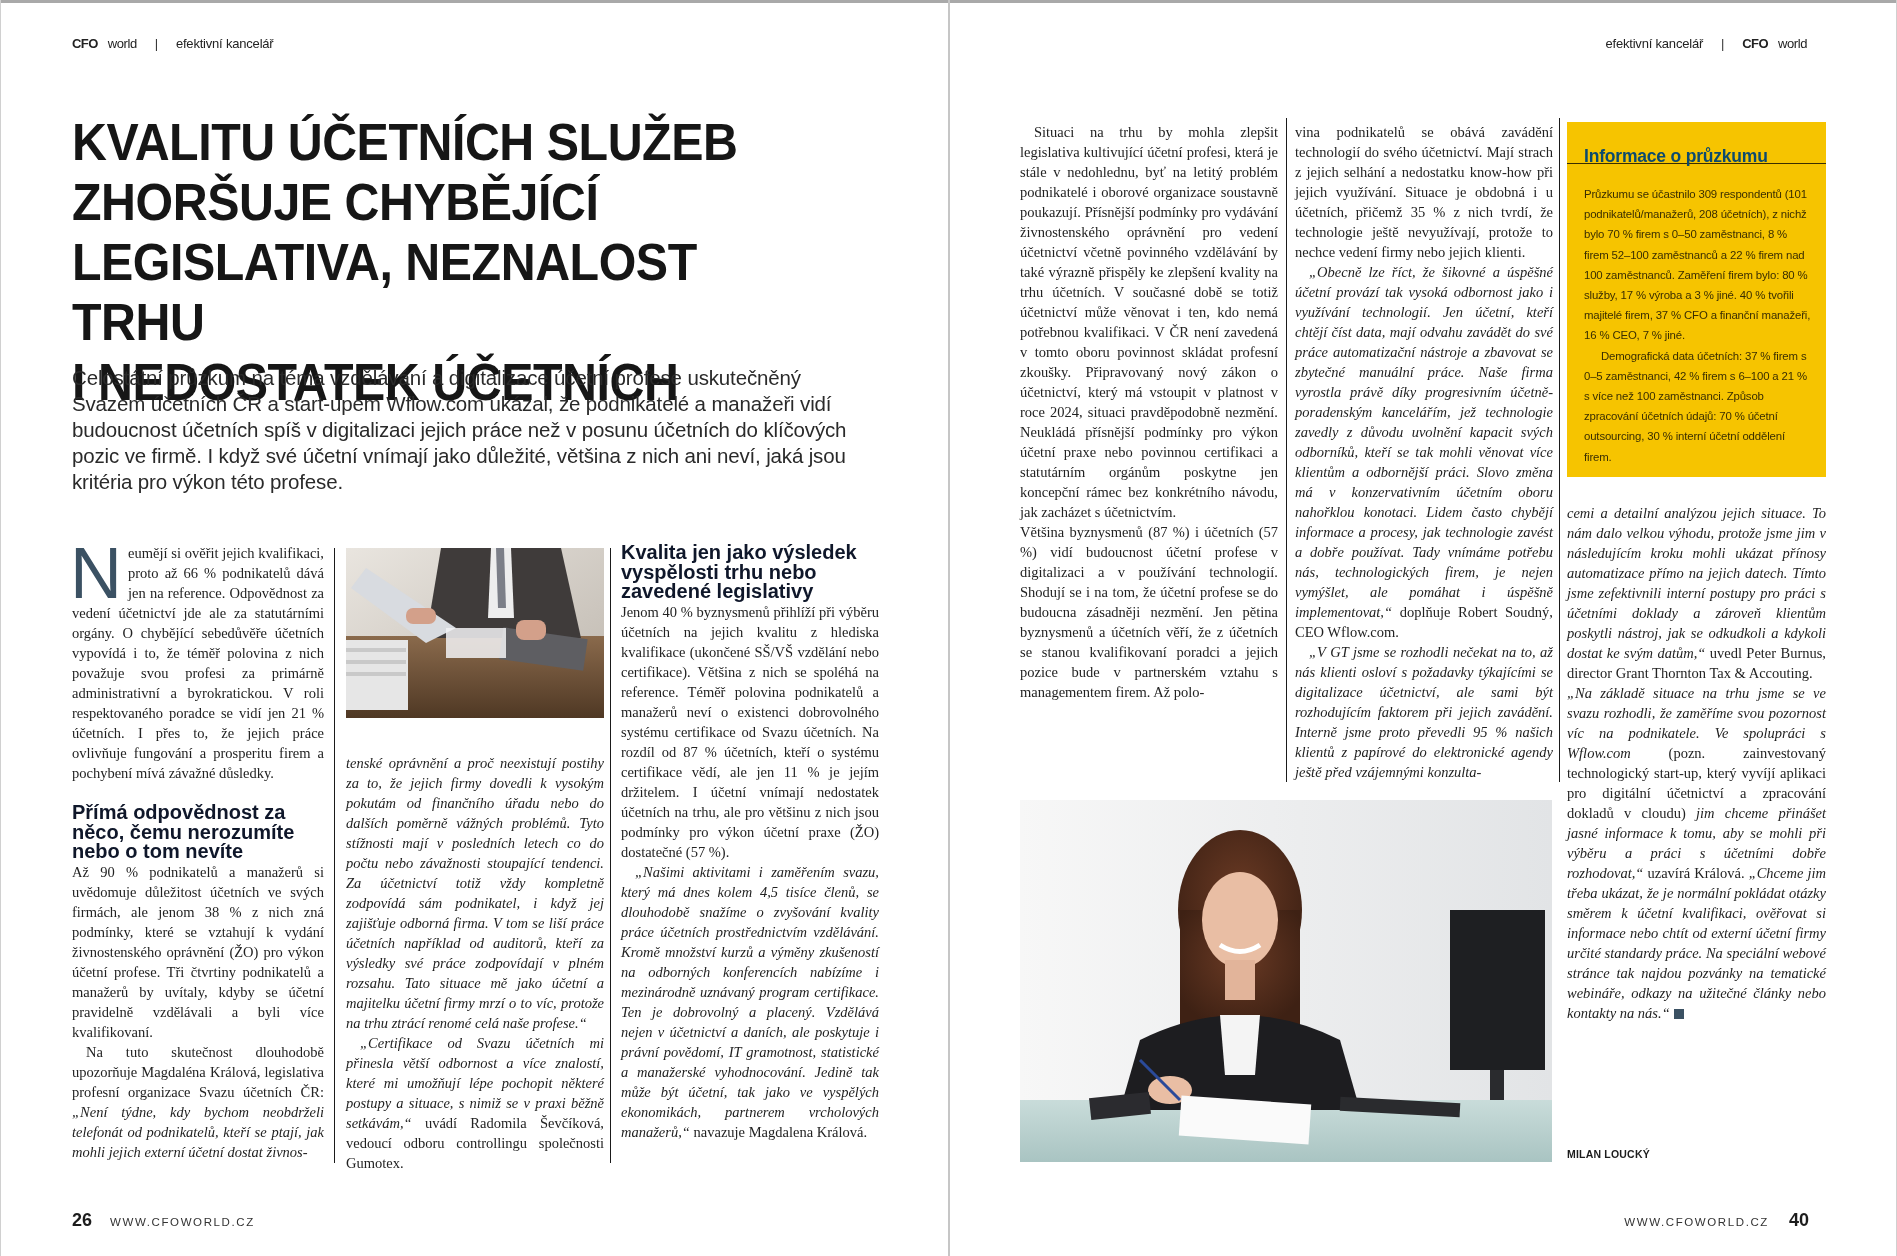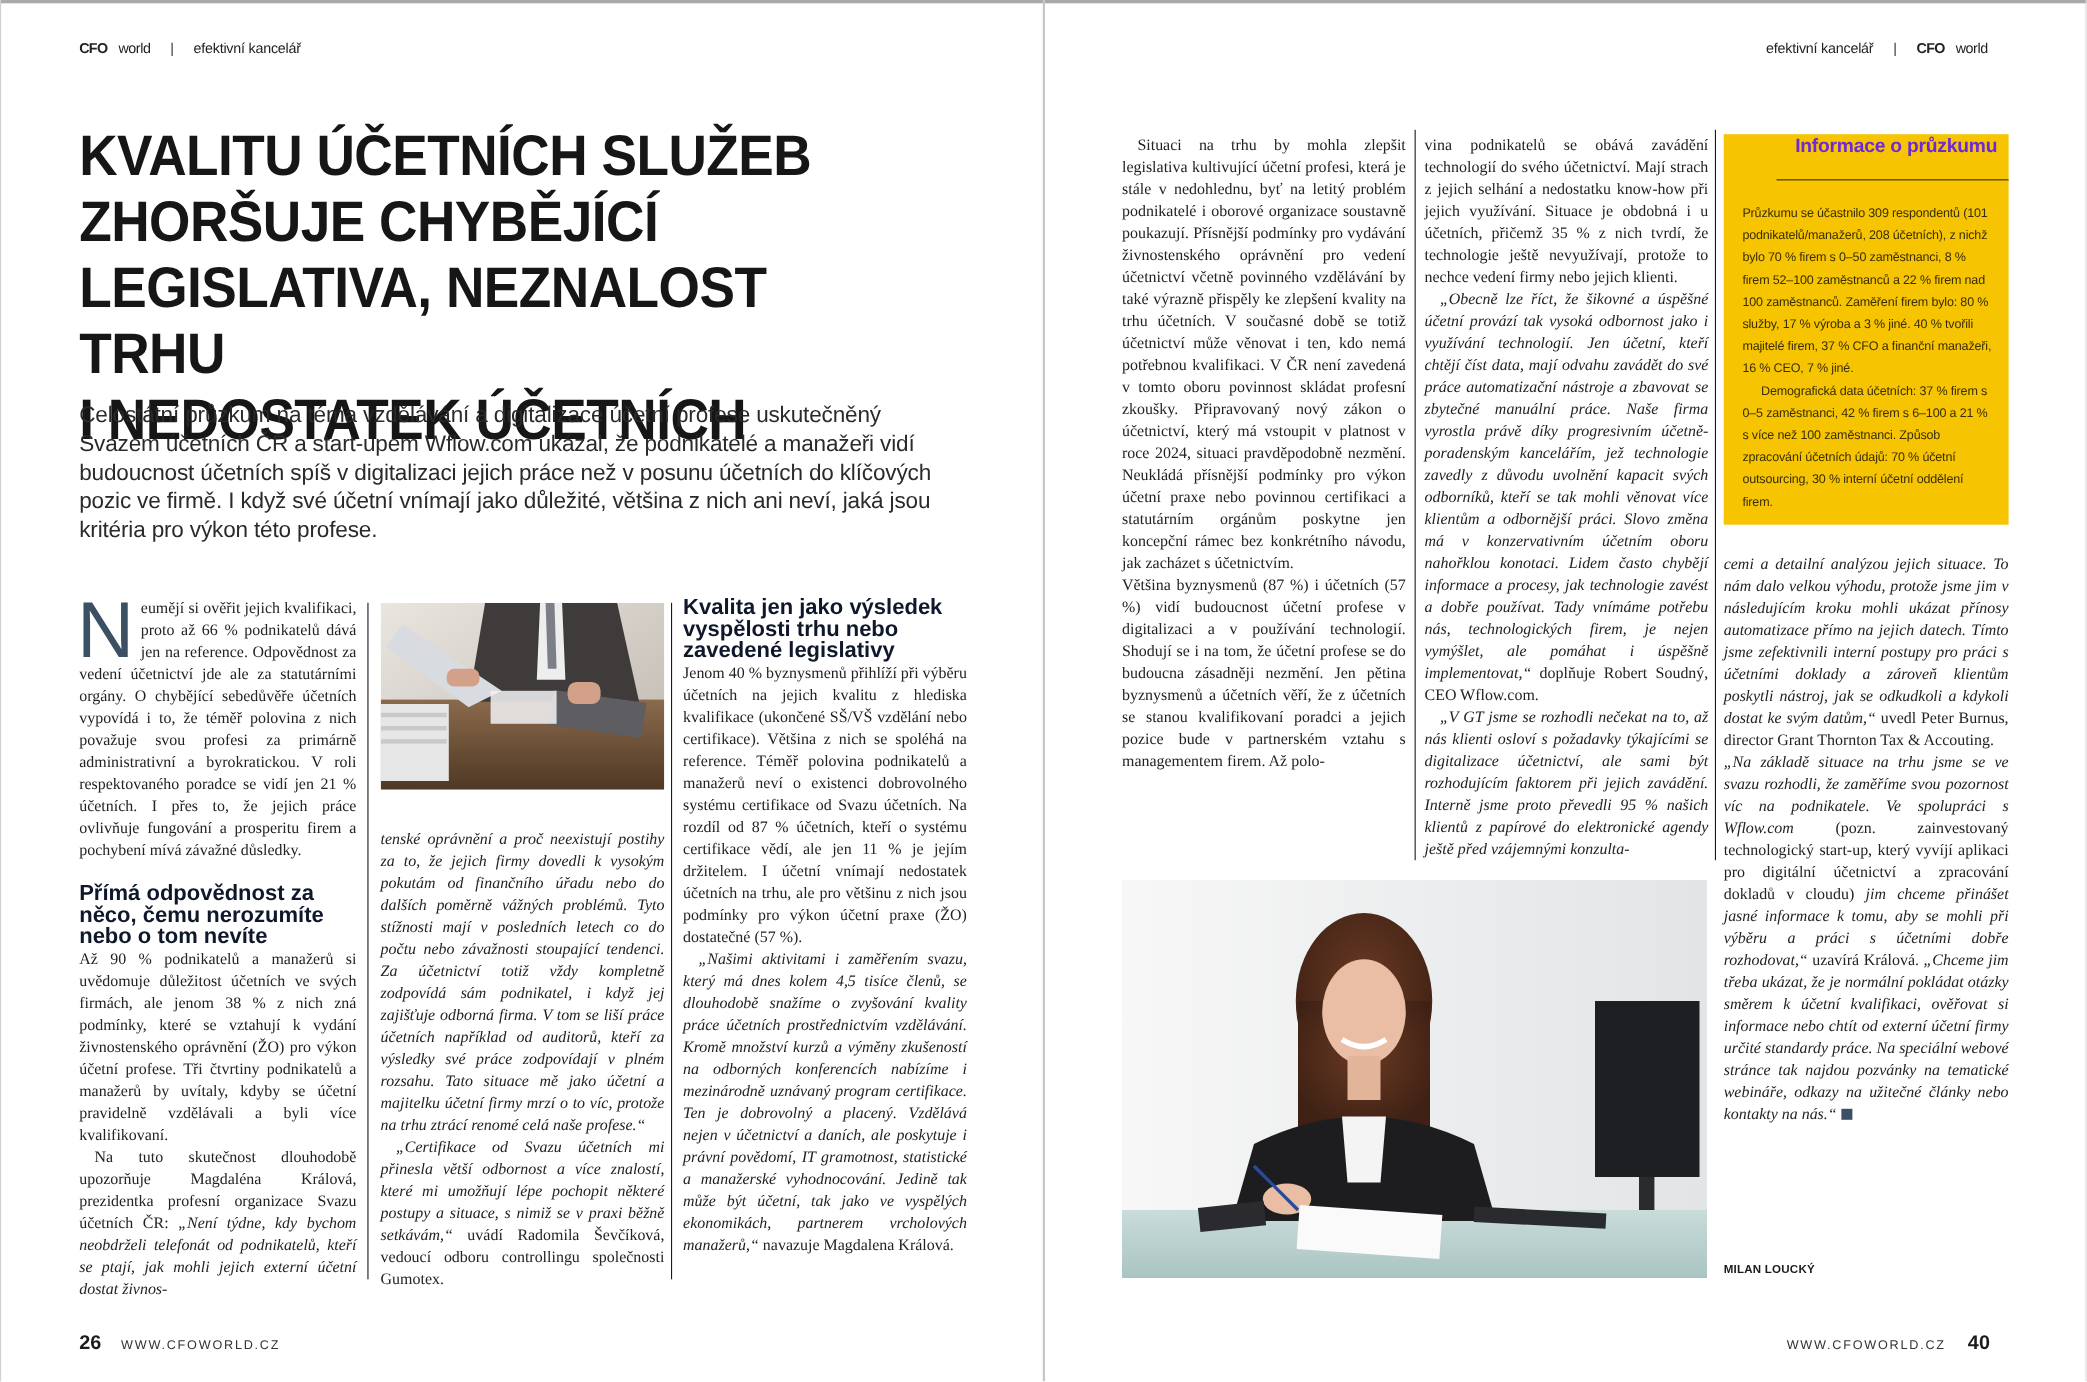--- a/index.html
+++ b/index.html
@@ -34,21 +34,21 @@
   .dropcap { float: left; font-family: "Liberation Sans", sans-serif; font-size: 72px; line-height: 56px; height: 58px; margin: 2px 6px 0 -2px; color: #3b5163; font-weight: 400; }
 
   .rule { position: absolute; width: 1px; background: #1a1a1a; }
 
   
   .photo { position: absolute; overflow: hidden; }
   .photo svg { display: block; width: 100%; height: 100%; }
 
   
   .infobox { position: absolute; left: 1567px; top: 122px; width: 259px; height: 355px; background: #f6c400; }
-  .infobox .ib-title { font-family: "Liberation Sans", sans-serif; font-weight: 700; font-size: 17.5px; color: #6d28d9; padding: 0 0 0 17px; height: 42px; border-bottom: 1.5px solid #3a2e00; letter-spacing: -0.2px; margin-left: 48px; }
+  .infobox .ib-title { font-family: "Liberation Sans", sans-serif; font-weight: 700; font-size: 17.5px; color: #0c4a6e; padding: 24px 0 0 17px; height: 42px; border-bottom: 1.5px solid #3a2e00; letter-spacing: -0.2px; }
   .infobox .ib-body { font-family: "Liberation Sans", sans-serif; font-size: 11.4px; line-height: 20.2px; color: #3a2e00; padding: 20px 12px 0 17px; letter-spacing: -0.15px; }
   .infobox .ib-body p.indent { text-indent: 17px; }
 
   .byline { position: absolute; left: 1567px; top: 1148px; font-family: "Liberation Sans", sans-serif; font-weight: 700; font-size: 10.5px; color: #1c1c1c; letter-spacing: 0.2px; }
   .endmark { display: inline-block; width: 10px; height: 10px; background: #3b5163; margin-left: 4px; vertical-align: -1px; }
 
   
   .footer { position: absolute; top: 1210px; font-family: "Liberation Sans", sans-serif; display: flex; align-items: baseline; }
   .footer .pnum { font-weight: 700; font-size: 18px; color: #1c1c1c; text-align: right; }
   .footer .url { font-size: 11.5px; letter-spacing: 1.6px; color: #333; }
@@ -87,21 +87,21 @@
 </h1>
 
 <p class="standfirst">Celostátní průzkum na téma vzdělávání a digitalizace účetní profese uskutečněný Svazem účetních ČR a start-upem Wflow.com ukázal, že podnikatelé a manažeři vidí budoucnost účetních spíš v digitalizaci jejich práce než v posunu účetních do klíčových pozic ve firmě. I když své účetní vnímají jako důležité, většina z nich ani neví, jaká jsou kritéria pro výkon této profese.</p>
 
 <div class="col" style="left:72px; top:543px; width:252px;">
   <p>
     <span class="dropcap">N</span><span>eumějí si ověřit jejich kvalifikaci, proto až 66 % podnikatelů dává jen na reference. Odpovědnost za vedení účetnictví jde ale za statutárními orgány. O chybějící sebedůvěře účetních vypovídá i to, že téměř polovina z nich považuje svou profesi za primárně administrativní a byrokratickou. V roli respektovaného poradce se vidí jen 21 % účetních. I přes to, že jejich práce ovlivňuje fungování a prosperitu firem a pochybení mívá závažné důsledky.</span>
   </p>
   <h3 class="spaced">Přímá odpovědnost za něco, čemu nerozumíte nebo o tom nevíte</h3>
   <p>Až 90 % podnikatelů a manažerů si uvědomuje důležitost účetních ve svých firmách, ale jenom 38 % z nich zná podmínky, které se vztahují k vydání živnostenského oprávnění (ŽO) pro výkon účetní profese. Tři čtvrtiny podnikatelů a manažerů by uvítaly, kdyby se účetní pravidelně vzdělávali a byli více kvalifikovaní.</p>
-  <p class="indent"><span>Na tuto skutečnost dlouhodobě upozorňuje Magdaléna Králová, prezidentka profesní organizace Svazu účetních ČR: </span><span class="it">„Není týdne, kdy bychom neobdrželi telefonát od podnikatelů, kteří se ptají, jak mohli jejich externí účetní dostat živnos-</span></p>
+  <p class="indent"><span>Na tuto skutečnost dlouhodobě upozorňuje Magdaléna Králová, legislativa profesní organizace Svazu účetních ČR: </span><span class="it">„Není týdne, kdy bychom neobdrželi telefonát od podnikatelů, kteří se ptají, jak mohli jejich externí účetní dostat živnos-</span></p>
 </div>
 
 <div class="rule" style="left:334px; top:548px; height:615px;"></div>
 
 <div class="photo" style="left:346px; top:548px; width:258px; height:170px;">
   <svg viewBox="0 0 258 170" preserveAspectRatio="none">
     <defs>
       <linearGradient id="bg1" x1="0" y1="0" x2="1" y2="1">
         <stop offset="0" stop-color="#e9e5df"></stop>
         <stop offset="1" stop-color="#bdb6ad"></stop>

